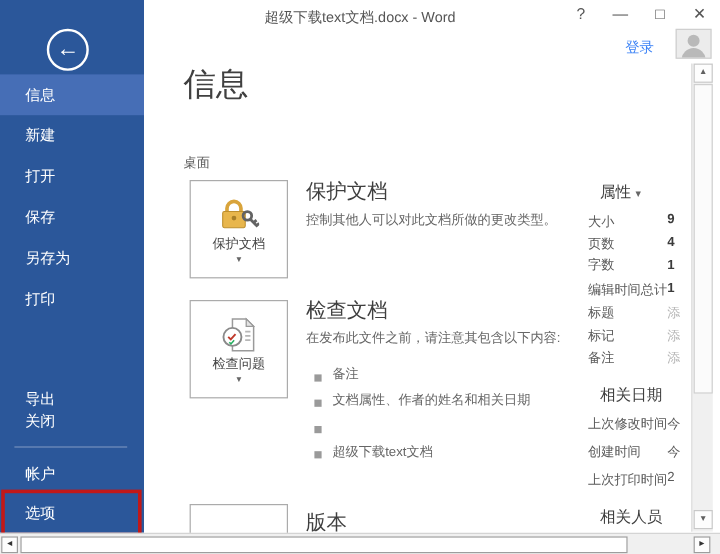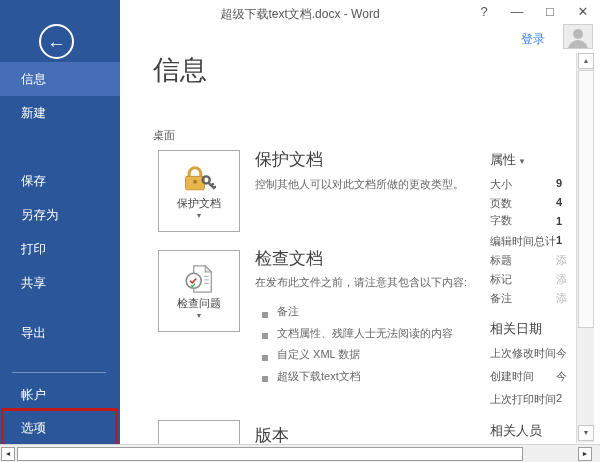--- a/index.html
+++ b/index.html
@@ -40,21 +40,21 @@
     justify-content:center; gap:2px; cursor:pointer; }
   .big-btn .btn-label { font-size:11px; color:#444; }
   .big-btn .caret { font-size:8px; color:#666; line-height:6px; }
   .sec-head { position:absolute; left:255px; font-size:17px; color:#3f3f3f; }
   .sec-desc { position:absolute; left:255px; width:214px; font-size:11px; color:#666; line-height:1.5; }
   .bullets { position:absolute; left:262px; width:220px; }
   .b-item { display:flex; align-items:baseline; height:21.5px; font-size:11px; color:#666; }
   .b-sq { width:6px; height:6px; background:#9a9a9a; margin-right:9px; flex:none; align-self:center; }
 
   
-  .rp-head { position:absolute; left:490px; font-size:13px; color:#3f3f3f; }
+  .rp-head { position:absolute; left:500px; font-size:13px; color:#3f3f3f; }
   .rp-head .caret { font-size:9px; color:#666; }
   .rp-label { position:absolute; left:490px; width:70px; font-size:11px; color:#595959; white-space:nowrap; }
   .rp-val { position:absolute; left:556px; width:19px; font-size:11px; color:#3b3b3b; font-weight:bold;
     white-space:nowrap; overflow:hidden; }
   .rp-val.ph { color:#b5b5b5; font-weight:normal; }
   .rp-val.dt { font-weight:normal; color:#595959; }
 
   
   .vscroll { position:absolute; left:576px; top:53px; width:18px; height:390px;
     background:#f0f0f0; border-left:1px solid #dcdcdc; }
@@ -90,25 +90,26 @@
     <div class="head"></div>
     <div class="body"></div>
   </div>
 
   <div class="sidebar">
     <div class="back-btn">
       <span>←</span>
     </div>
     <div class="sb-item selected" style="top:62px">信息</div>
     <div class="sb-item" style="top:96px">新建</div>
+    <div class="sb-item" style="top:130px">打开</div>
     <div class="sb-item" style="top:164px">保存</div>
     <div class="sb-item" style="top:198px">另存为</div>
     <div class="sb-item" style="top:232px">打印</div>
-    <div class="sb-item" style="top:266px">共享</div>
     <div class="sb-item" style="top:316px">导出</div>
+    <div class="sb-item" style="top:334px">关闭</div>
     <div class="sb-divider"></div>
     <div class="sb-item" style="top:378px">帐户</div>
     <div class="sb-item" style="top:411px">选项</div>
   </div>
   <div class="red-box"></div>
 
   <div class="page-title">信息</div>
   <div class="location">桌面</div>
 
   <div class="big-btn" style="top:150px">
@@ -139,25 +140,24 @@
   </div>
   <div class="sec-head" style="top:247px">检查文档</div>
   <div class="sec-desc" style="top:274px">在发布此文件之前，请注意其包含以下内容:</div>
   <div class="bullets" style="top:304px">
     <div class="b-item">
         <span class="b-sq"></span>
         <span>备注</span>
       </div>
     <div class="b-item">
         <span class="b-sq"></span>
-        <span>文档属性、残障人士无法阅读的内容</span>
-      </div>
-    <div class="b-item">
-        <span class="b-sq"></span>
-        <span>自定义 XML 数据</span>
+        <span>文档属性、作者的姓名和相关日期</span>
+      </div>
+    <div class="b-item">
+        <span class="b-sq"></span>
       </div>
     <div class="b-item">
         <span class="b-sq"></span>
         <span>超级下载text文档</span>
       </div>
   </div>
 
   <div class="big-btn" style="top:420px">
     <svg width="34" height="24" viewBox="0 0 38 26">
       <rect x="3" y="7" width="15" height="17" fill="#f2d78a" stroke="#c9a23f" stroke-width="1.3"></rect>

